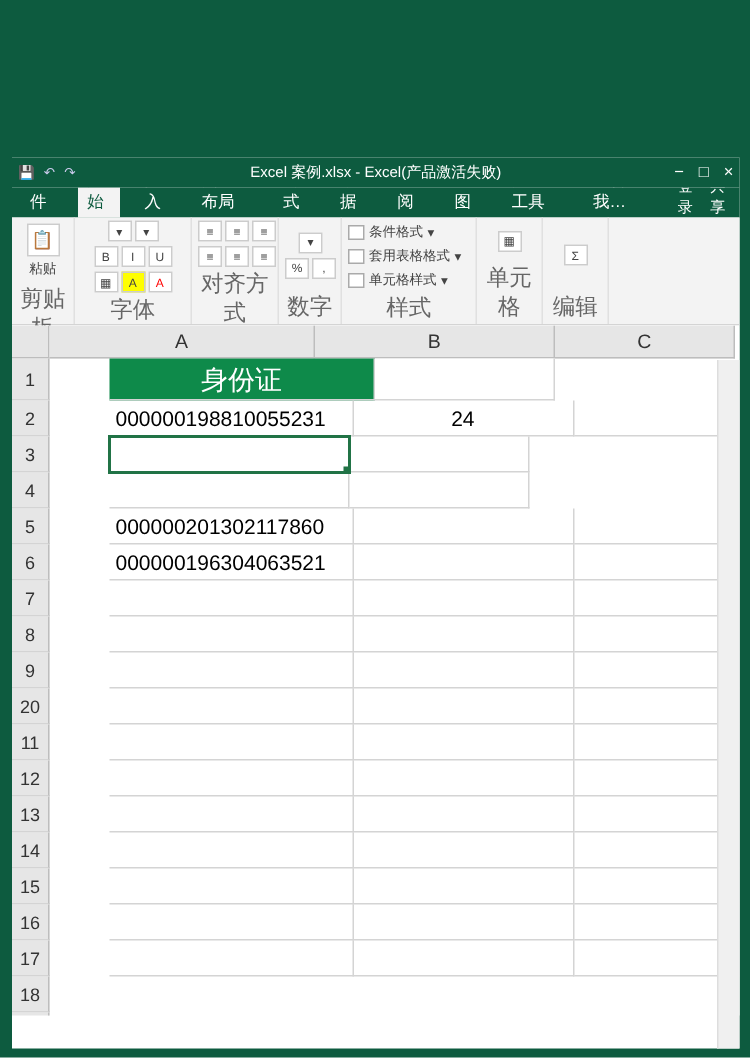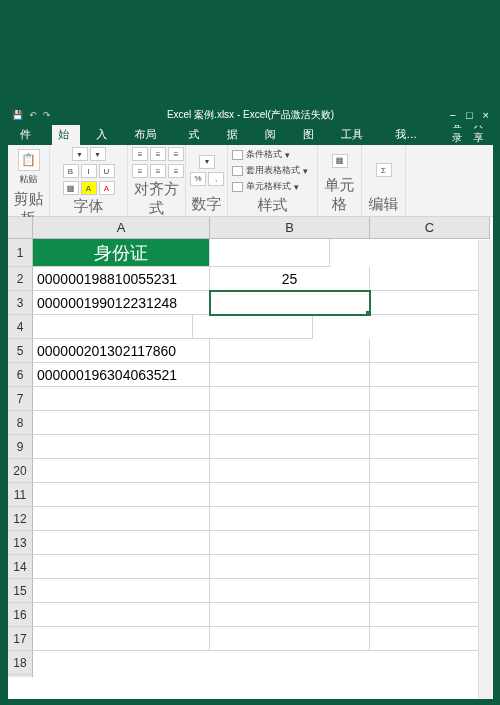--- a/index.html
+++ b/index.html
@@ -36,21 +36,21 @@
   
   .sheet-area { position: relative; height: 460px; background: #fff; overflow: hidden; }
   .sheet-corner { position: absolute; left: 0; top: 0; width: 25px; height: 22px; background: #e6e6e6; border-right: 1px solid #bdbdbd; border-bottom: 1px solid #bdbdbd; }
   .col-headers { position: absolute; left: 25px; top: 0; right: 0; height: 22px; display: flex; }
   .col-h { background: #e6e6e6; border-right: 1px solid #bdbdbd; border-bottom: 1px solid #bdbdbd; text-align: center; font-size: 13px; line-height: 22px; color: #333; }
   .row-headers { position: absolute; left: 0; top: 22px; width: 25px; }
   .row-h { height: 24px; background: #e6e6e6; border-right: 1px solid #bdbdbd; border-bottom: 1px solid #d4d4d4; text-align: center; font-size: 12px; line-height: 24px; color: #333; }
   .row-h.hdr { height: 28px; line-height: 28px; }
   
   .cells { position: absolute; left: 25px; top: 22px; right: 0; }
-  .cell-row { display: flex; }
+  .cell-row { display: flex; margin-left: 40px; }
   .cell { height: 24px; border-right: 1px solid #d4d4d4; border-bottom: 1px solid #d4d4d4; font-size: 14px; padding: 0 4px; line-height: 24px; overflow: hidden; white-space: nowrap; color: #000; }
   .cell.header { height: 28px; line-height: 28px; background: #0e8a4a; color: #fff; font-size: 18px; text-align: center; font-weight: 400; }
   .cell.center { text-align: center; }
   .cell.selected { outline: 2px solid #217346; outline-offset: -1px; position: relative; z-index: 2; }
   .cell.selected::after { content:""; position:absolute; right:-3px; bottom:-3px; width:6px; height:6px; background:#217346; }
   
   .scroll-v { position: absolute; right: 0; top: 135px; width: 15px; bottom: 0; background: #f0f0f0; border-left: 1px solid #ddd; }
 </style>
 </head>
 <body>
@@ -195,25 +195,24 @@
         <div class="row-h">18</div>
         <div class="row-h">19</div>
       </div>
     <div class="cells" id="cells">
         <div class="cell-row">
           <div class="cell header" style="width: 177px;">身份证</div>
           <div class="cell" style="width: 120px; background: rgb(255, 255, 255); height: 28px;"></div>
         </div>
         <div class="cell-row">
           <div class="cell" style="width: 177px;">000000198810055231</div>
-          <div class="cell center" style="width: 160px;">25</div>
-          <div class="cell" style="width: 120px;"></div>
-        </div>
-        <div class="cell-row">
-          <div class="cell" style="width: 177px;">000000199012231248</div>
+          <div class="cell center" style="width: 160px;">24</div>
+          <div class="cell" style="width: 120px;"></div>
+        </div>
+        <div class="cell-row">
           <div class="cell center selected" style="width: 160px;"></div>
           <div class="cell" style="width: 120px;"></div>
         </div>
         <div class="cell-row">
           <div class="cell center" style="width: 160px;"></div>
           <div class="cell" style="width: 120px;"></div>
         </div>
         <div class="cell-row">
           <div class="cell" style="width: 177px;">000000201302117860</div>
           <div class="cell center" style="width: 160px;"></div>

